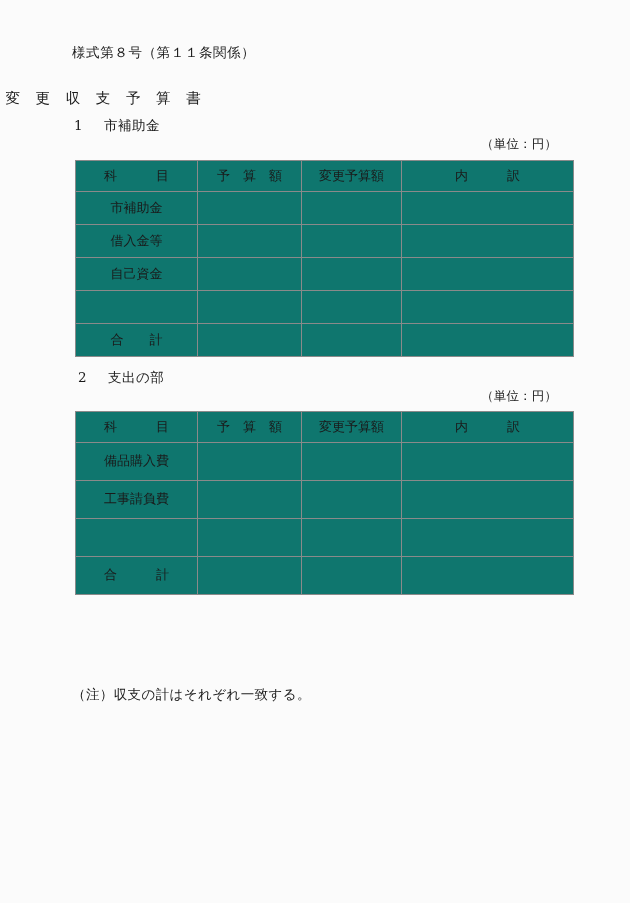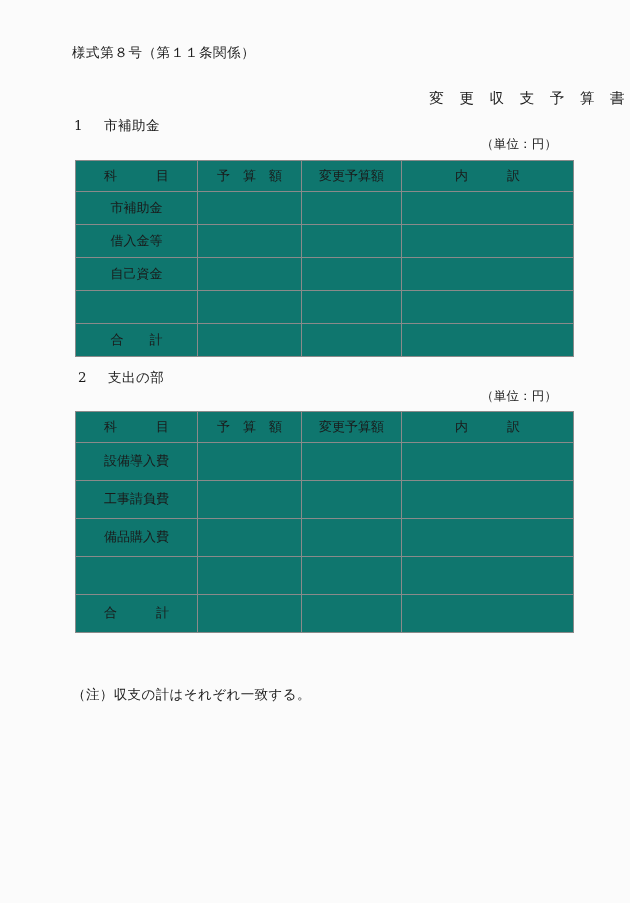--- a/index.html
+++ b/index.html
@@ -32,21 +32,21 @@
     letter-spacing: 0.6px;
     white-space: nowrap;
   }
 
   
   .doc-title {
     position: absolute;
     left: 0;
     right: 0;
     top: 89px;
-    text-align: right;
+    text-align: left;
     font-size: 14.5px;
     letter-spacing: 5.5px;
     text-indent: 5.5px;
     white-space: nowrap;
   }
 
   
   .section-heading {
     position: absolute;
     font-size: 13.5px;
@@ -196,33 +196,27 @@
     <thead>
       <tr>
         <th class="hdr-item">科　　　目</th>
         <th class="hdr-budget">予　算　額</th>
         <th class="hdr-change">変更予算額</th>
         <th class="hdr-detail">内　　　訳</th>
       </tr>
     </thead>
     <tbody>
       <tr>
-        <td><span class="cell-text">設備導入費</span></td>
+        <td><span class="cell-text">備品購入費</span></td>
         <td></td>
         <td></td>
         <td></td>
       </tr>
       <tr>
         <td><span class="cell-text">工事請負費</span></td>
-        <td></td>
-        <td></td>
-        <td></td>
-      </tr>
-      <tr>
-        <td><span class="cell-text">備品購入費</span></td>
         <td></td>
         <td></td>
         <td></td>
       </tr>
       <tr>
         <td><span class="cell-text"></span></td>
         <td></td>
         <td></td>
         <td></td>
       </tr>

